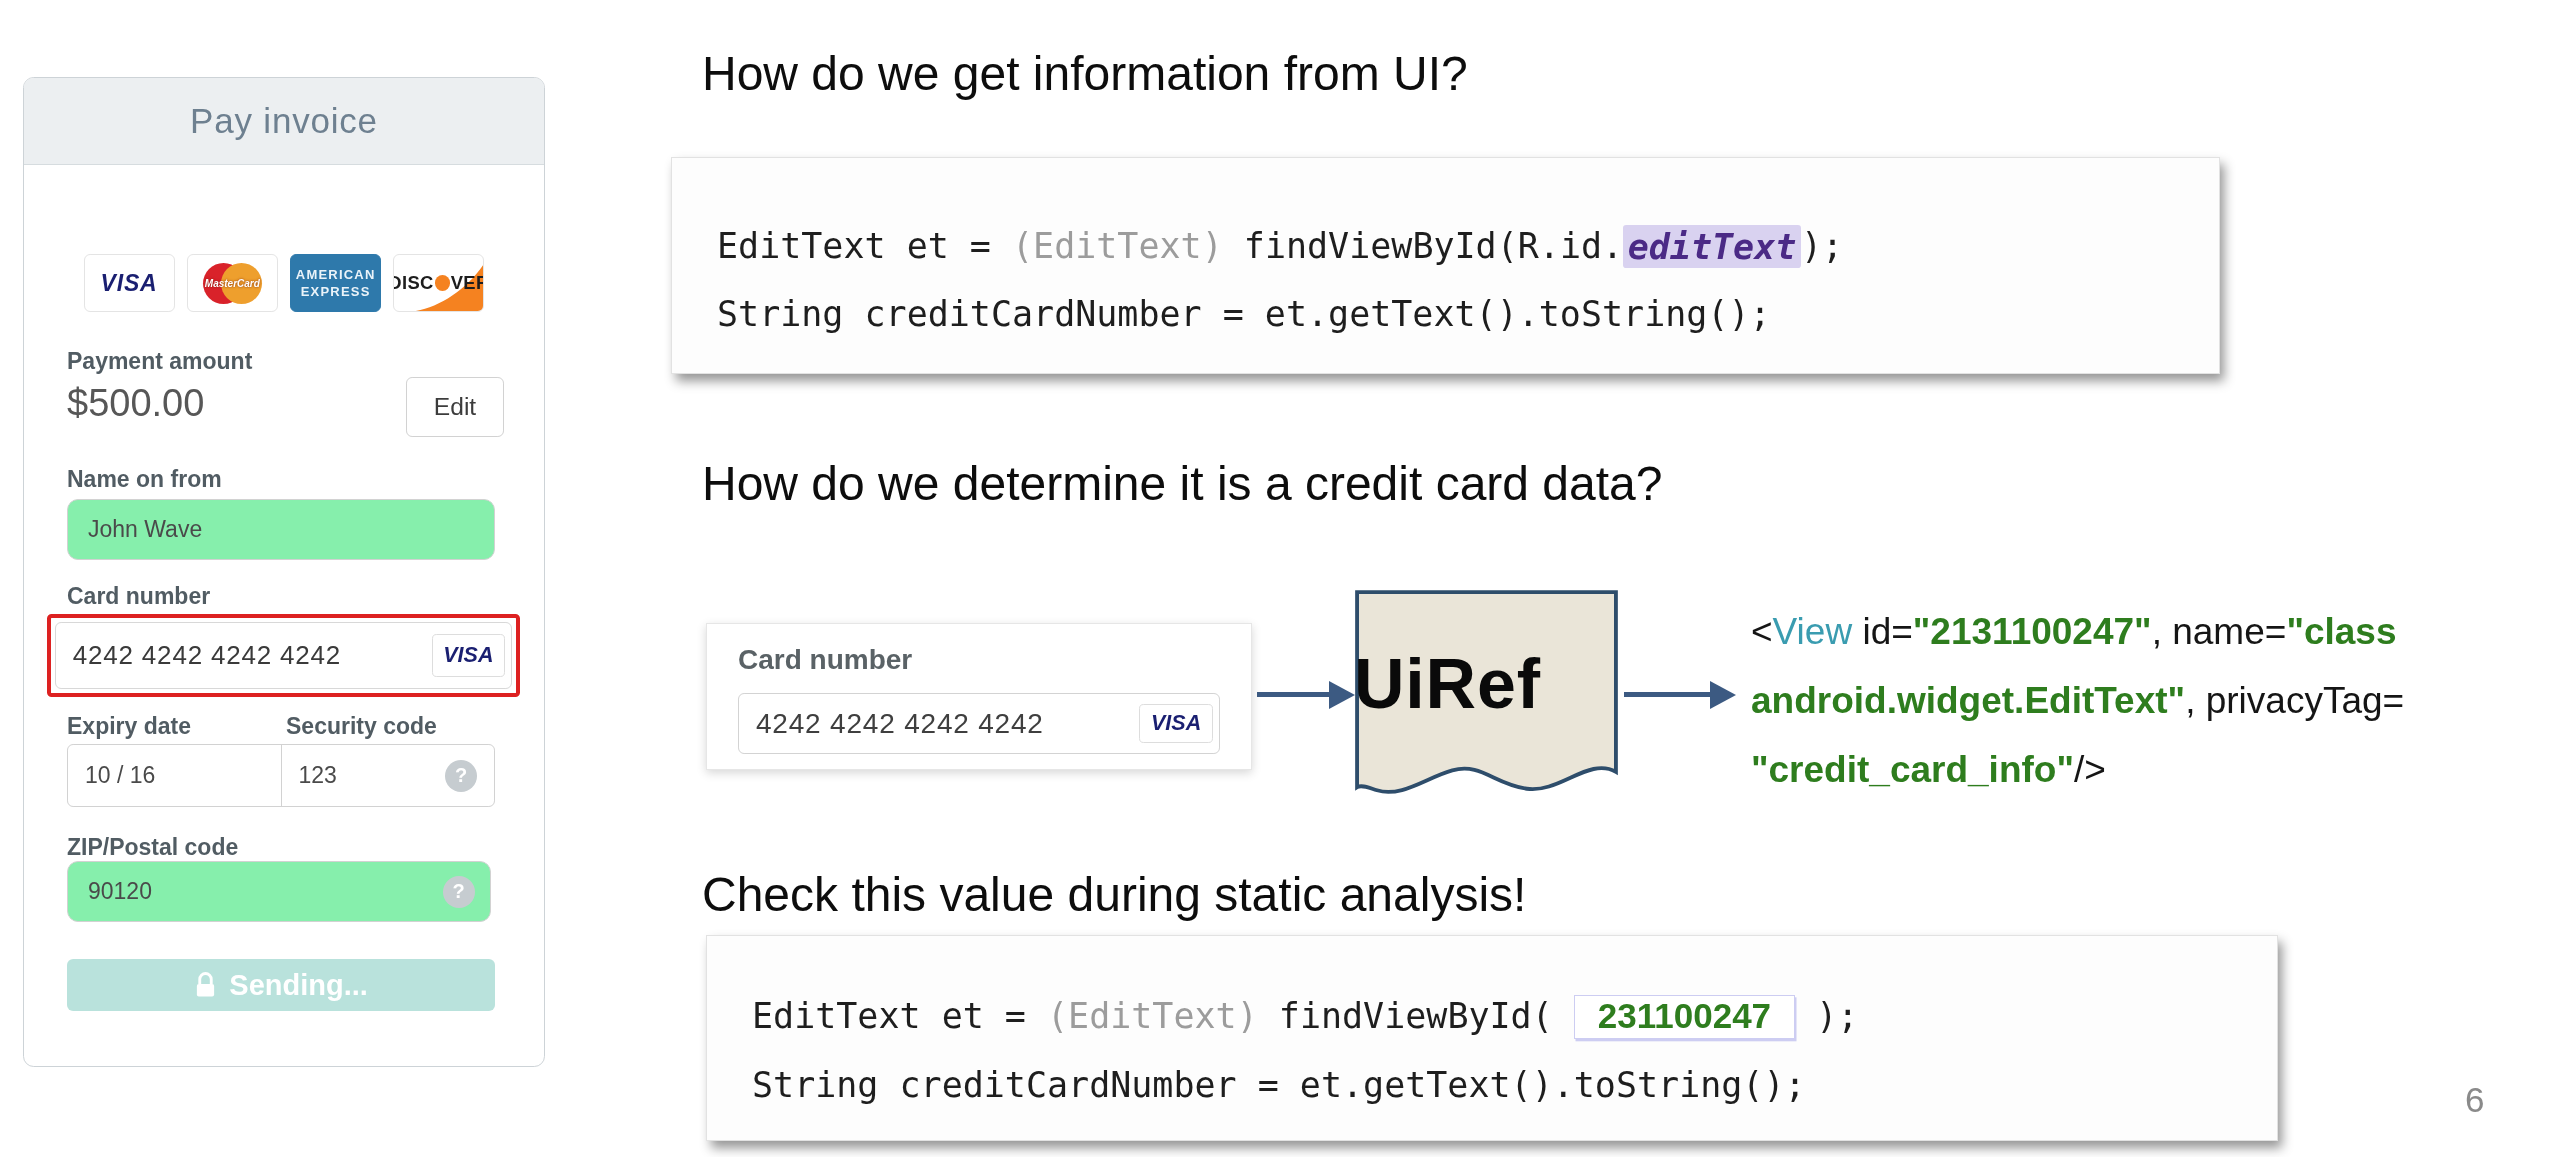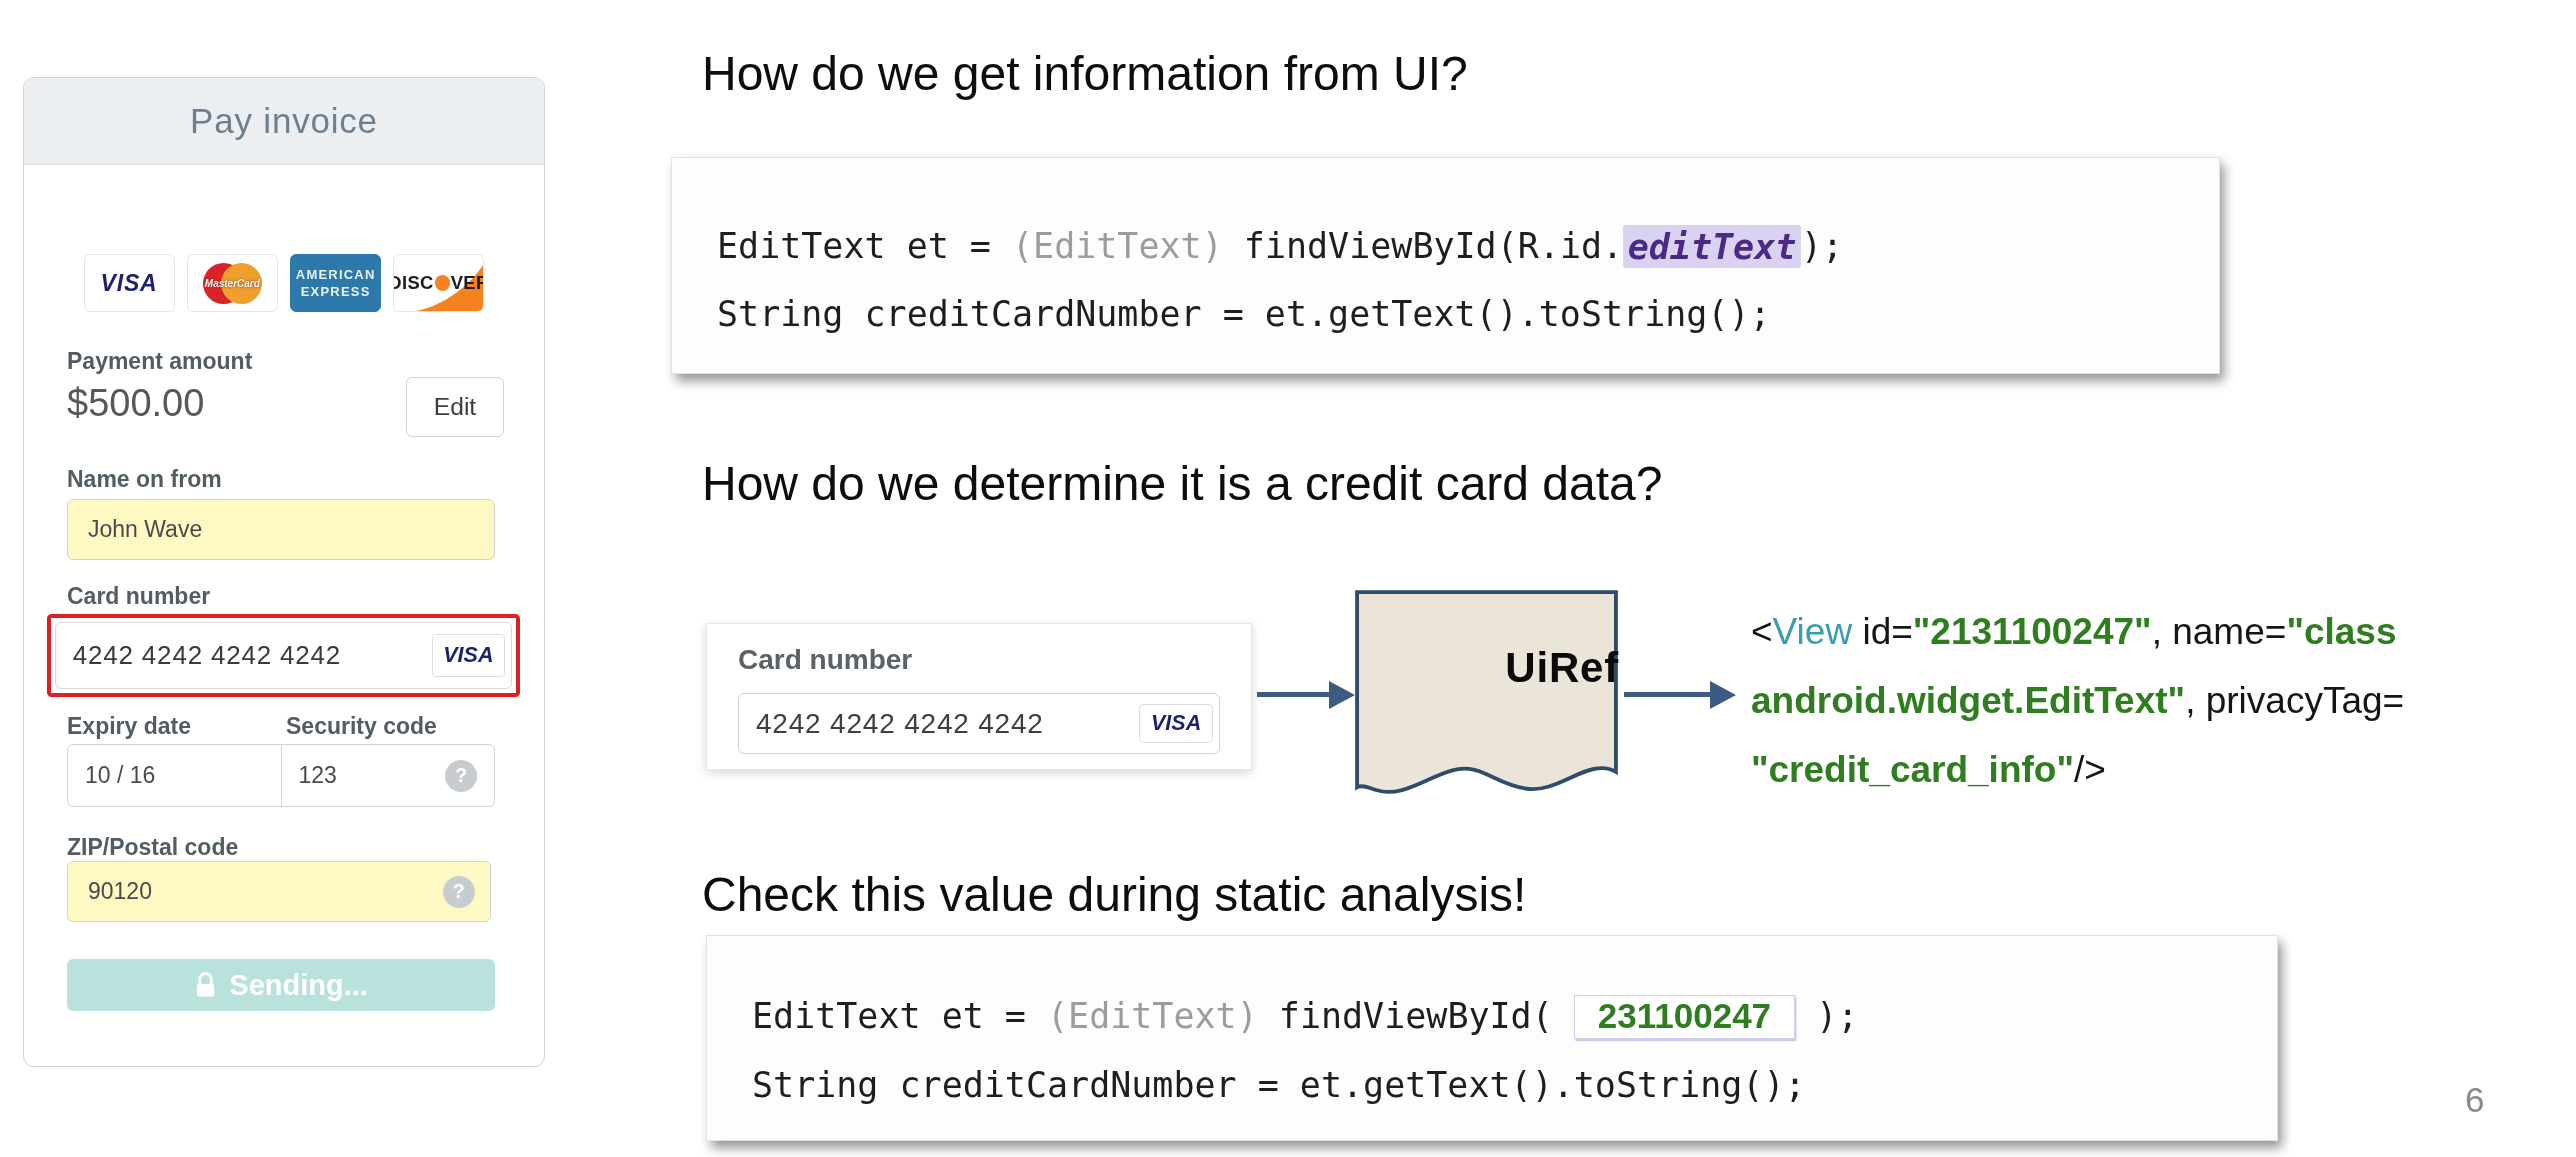--- a/index.html
+++ b/index.html
@@ -26,21 +26,21 @@
   .brand.discover{font-weight:800;color:#1d1d1d;}
   .disc-row{position:relative;z-index:2;display:flex;align-items:center;font-size:18.4px;letter-spacing:0.4px;}
   .disc-dot{width:15.3px;height:15.3px;border-radius:50%;background:#f58220;display:inline-block;margin:0 0.8px;}
   .disc-swoosh{position:absolute;right:0;bottom:0;z-index:1;}
 
   .f-label{position:absolute;left:43px;font-size:23px;font-weight:700;color:#515c63;}
   .amount{position:absolute;left:43px;top:304px;font-size:38px;color:#575757;}
   .edit-btn{position:absolute;left:382px;top:299px;width:98px;height:60px;background:#fff;
             border:1.5px solid #d2d2d2;border-radius:6.1px;display:flex;align-items:center;justify-content:center;
             font-size:24.6px;color:#3c3c3c;box-sizing:border-box;}
-  .input-box{position:absolute;background:#fef9c3;border:1.5px solid #d2d2d2;border-radius:6px;
+  .input-box{position:absolute;background:#86efac;border:1.5px solid #d2d2d2;border-radius:11px;
              display:flex;align-items:center;font-size:23px;color:#4a4a4a;box-sizing:border-box;}
   .help{width:32px;height:32px;border-radius:50%;background:#c6ccd0;color:#fff;font-weight:700;
         font-size:20px;display:flex;align-items:center;justify-content:center;flex:none;}
 
   .red-box{position:absolute;left:23px;top:536px;width:473px;height:83px;border:4.6px solid #dd2121;
            border-radius:4.6px;background:#fff;padding:3.8px;box-sizing:border-box;}
   .red-box .inner{width:100%;height:100%;border:1.5px solid #d8d8d8;border-radius:6.1px;box-sizing:border-box;
                   display:flex;align-items:center;padding-left:17px;}
   .cc-num{font-size:26px;color:#3a3a3a;letter-spacing:0.8px;}
   .visa-badge{margin-left:auto;margin-right:6.1px;border:1.5px solid #ddd;border-radius:4.6px;padding:7.7px 10.7px;
@@ -82,22 +82,22 @@
   .fw-badge{margin-left:auto;margin-right:6.1px;border:1.5px solid #ddd;border-radius:4.6px;padding:6.1px 10.7px;
             color:#1a1f71;font-weight:800;font-style:italic;font-size:21.5px;}
 
   .arrow{position:absolute;height:5.4px;background:#3c5a82;}
   .arrow::after{content:"";position:absolute;right:-26px;top:-11.5px;width:0;height:0;
                 border-left:26px solid #3c5a82;border-top:14px solid transparent;border-bottom:14px solid transparent;}
   .arrow1{left:1257px;top:692px;width:72px;}
   .arrow2{left:1624px;top:692px;width:86px;}
 
   .uiref{position:absolute;left:1354px;top:589px;width:265px;height:209px;}
-  .uiref-label{position:absolute;left:0;right:0;top:55px;text-align:right;
-               font-size:42px;font-weight:800;color:#0a0a0a;letter-spacing:0.8px;}
+  .uiref-label{position:absolute;left:0;right:0;top:55px;text-align:left;
+               font-size:70px;font-weight:800;color:#0a0a0a;letter-spacing:0.8px;}
 
   .xml{position:absolute;left:1751px;top:597px;width:829px;font-size:37px;line-height:69px;color:#151515;}
   .xml .line{white-space:pre;}
   .xml-green{color:#2e7d1e;font-weight:bold;}
   .xml-teal{color:#3a9cb0;}
 
   .page-num{position:absolute;left:2465px;top:1080px;font-size:35px;color:#8a8a8a;}
 </style>
 </head>
 <body>

